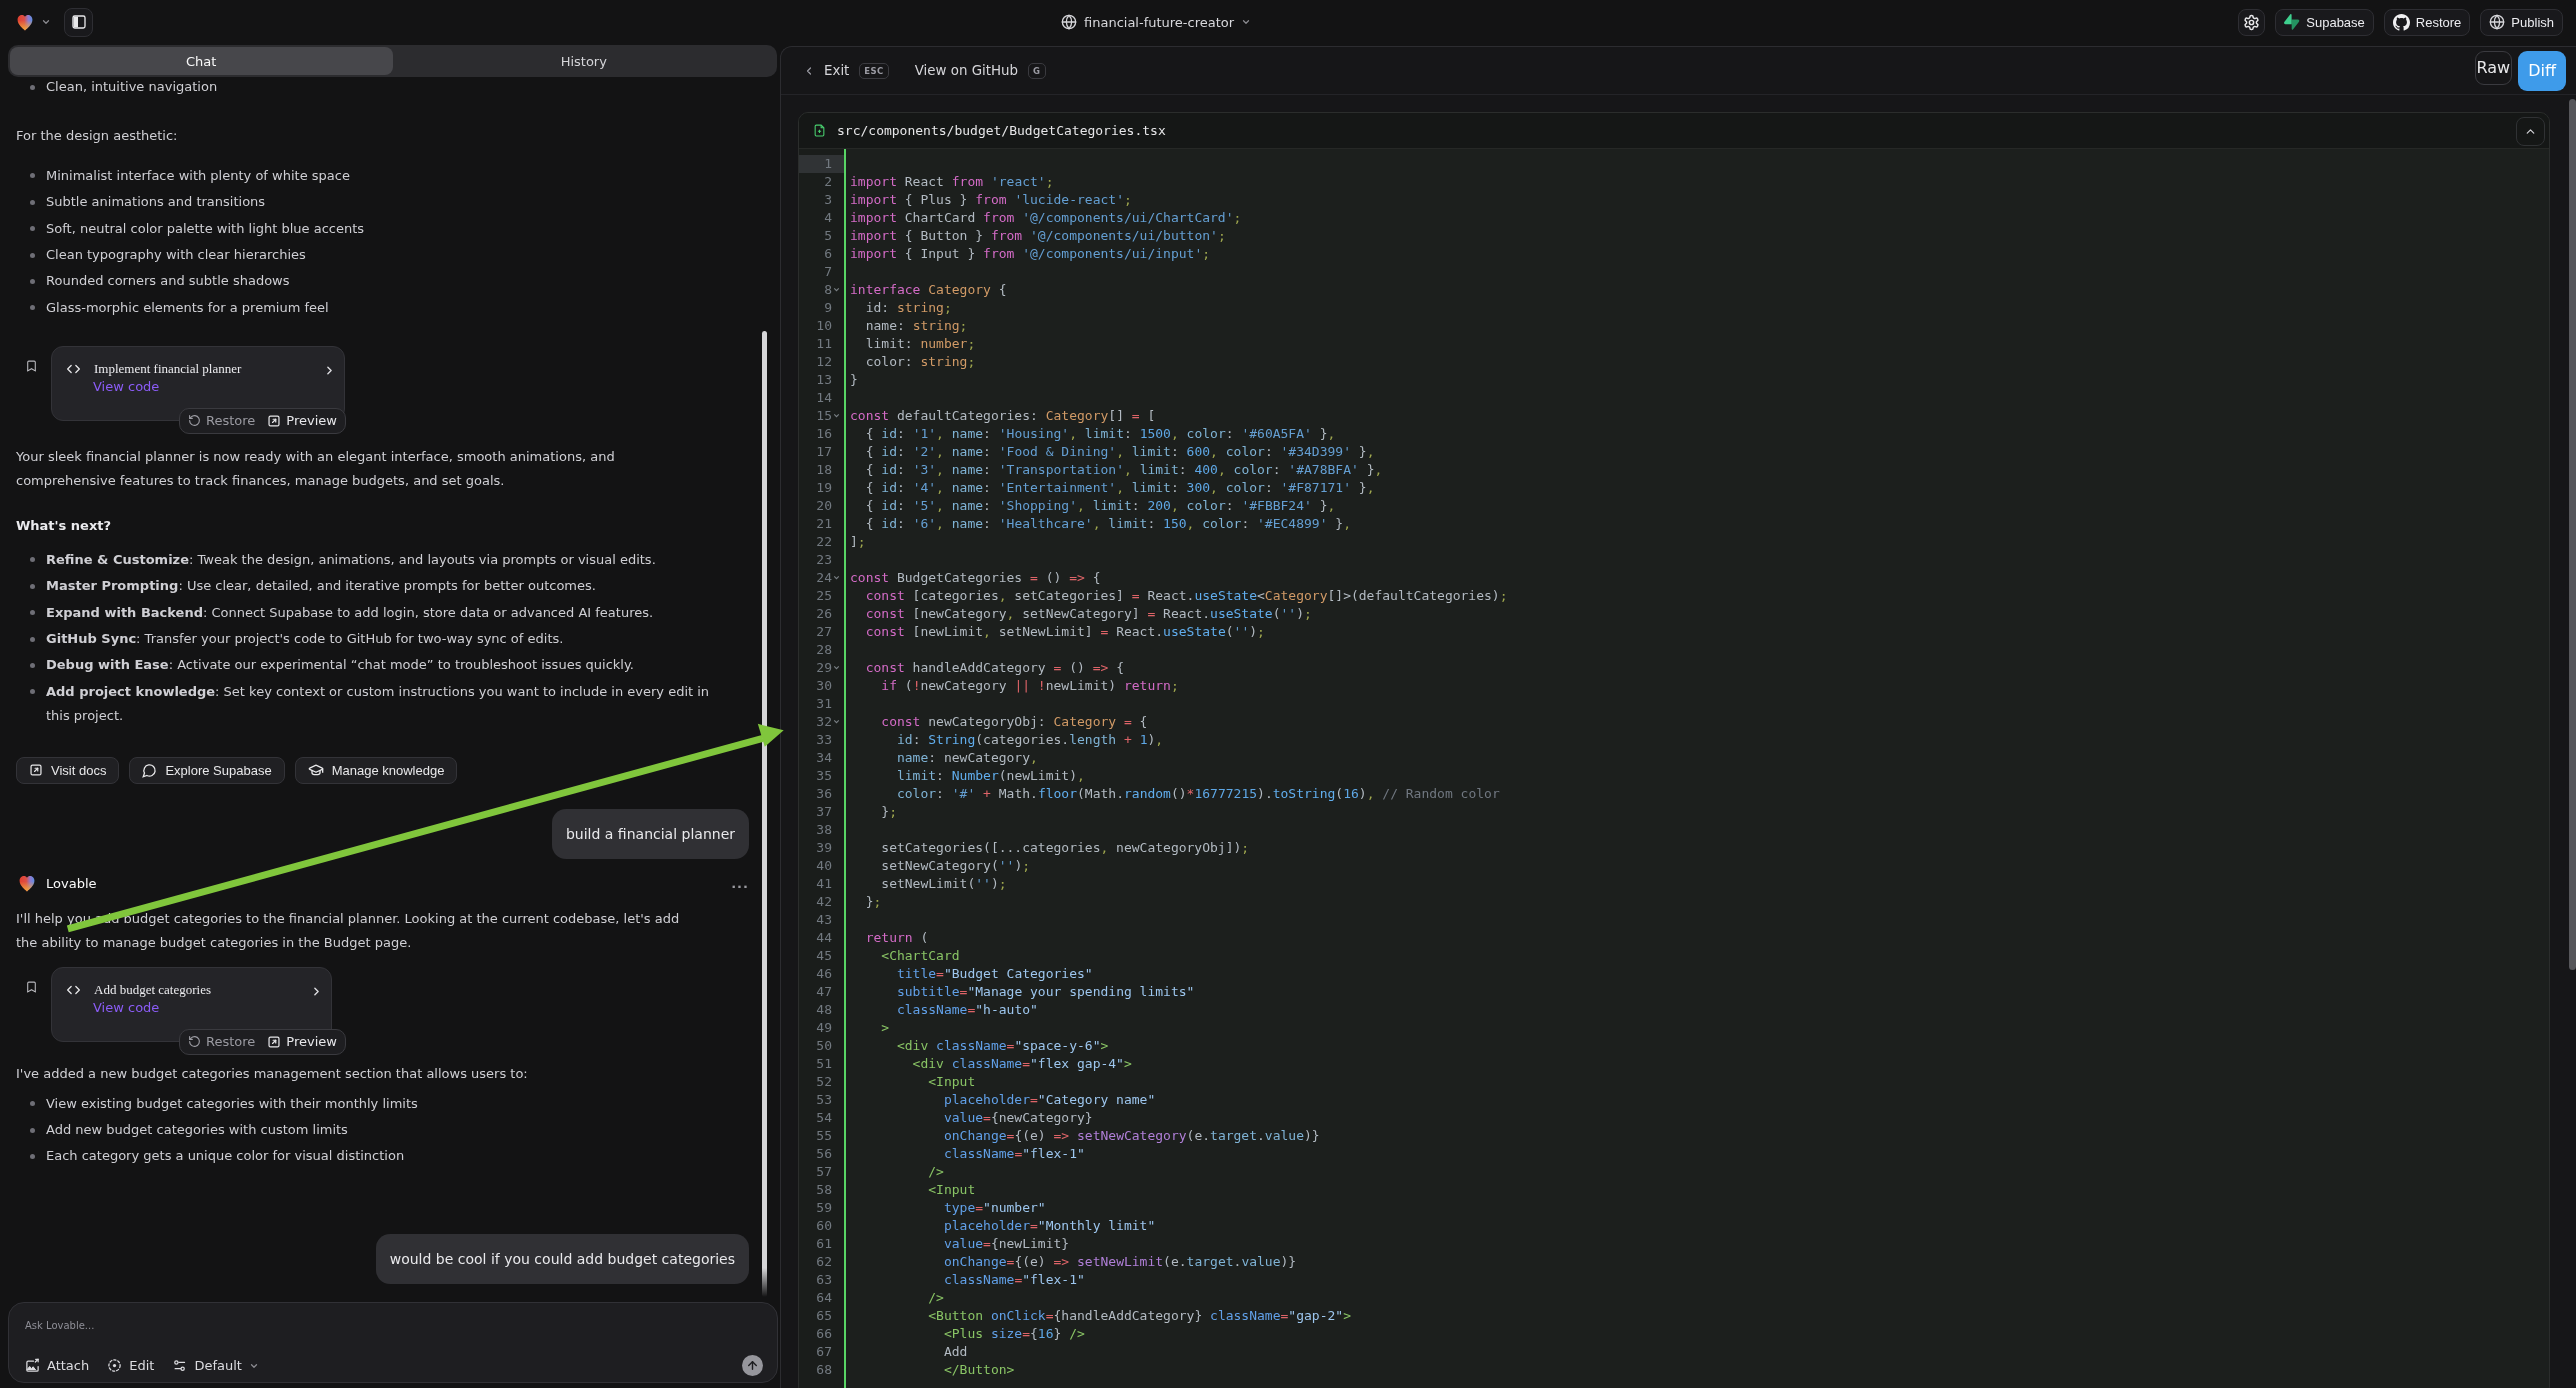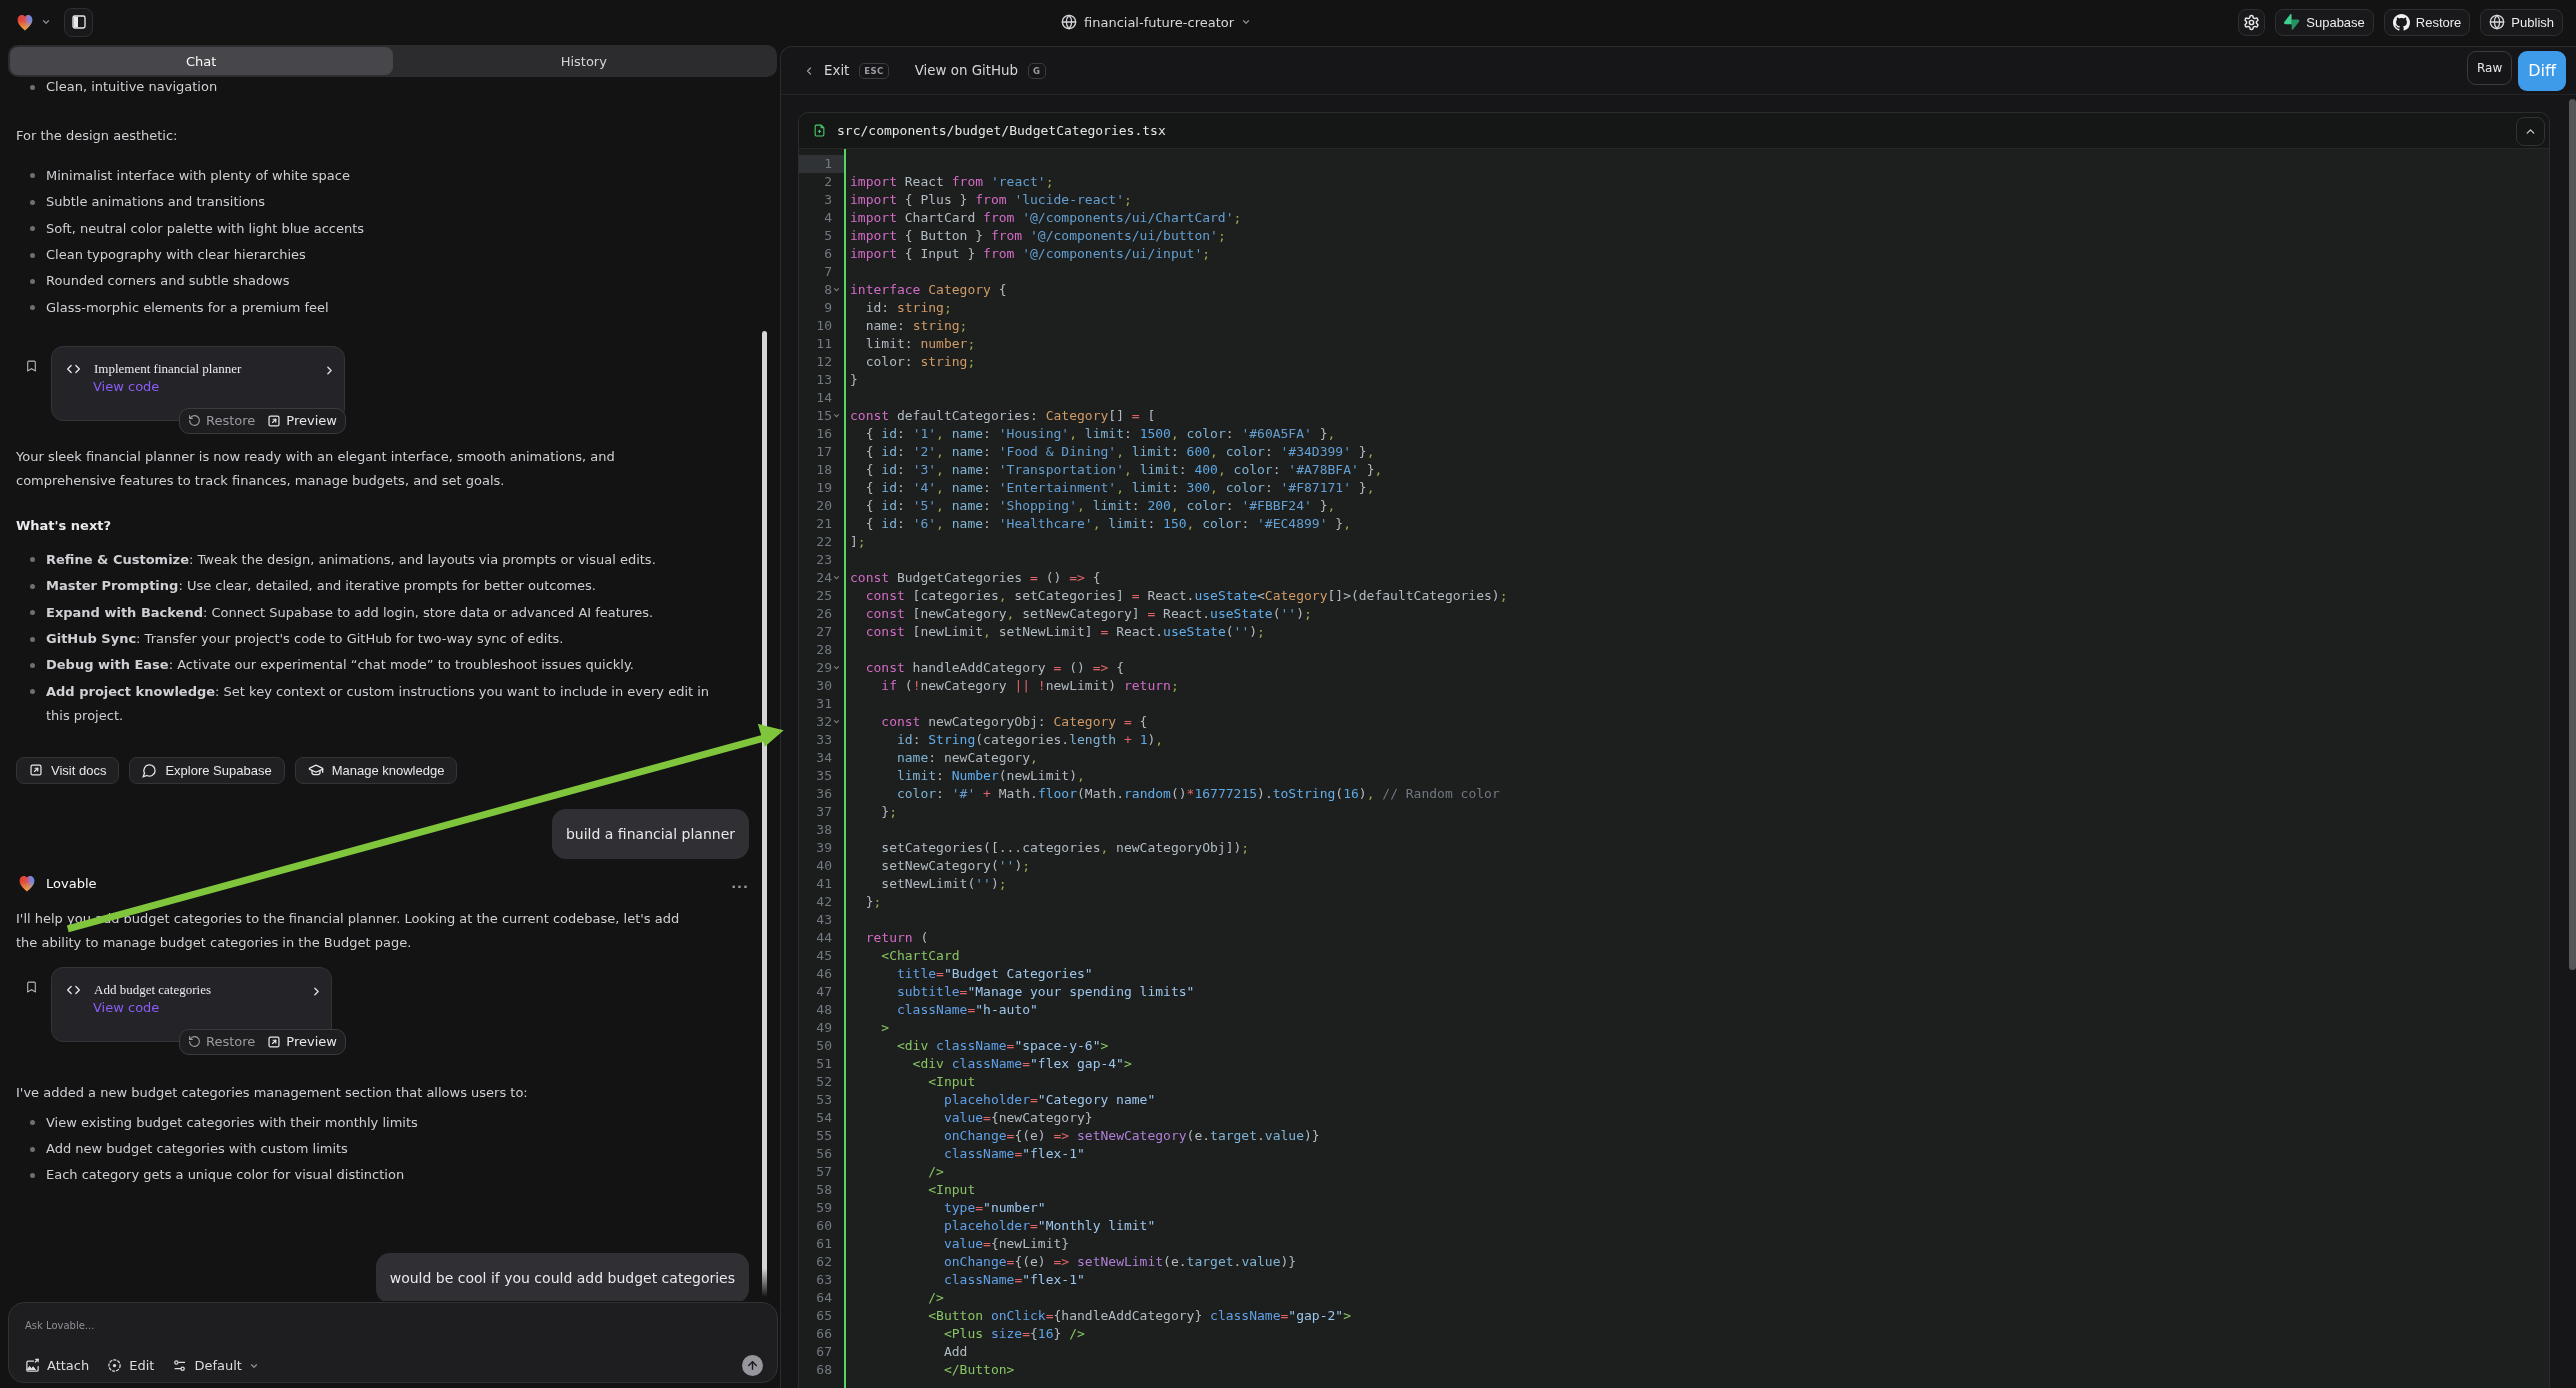--- a/index.html
+++ b/index.html
@@ -60,21 +60,21 @@
   .send-btn { margin-left:auto; width:21px; height:21px; border-radius:50%; background:#96969c; display:flex; align-items:center; justify-content:center; color:#1c1c1f; }
 
   
   .codepanel { position:absolute; left:780px; top:46px; width:1796px; height:1342px; background:#161618; border:1px solid #2c2c30; border-right:none; border-bottom:none; border-radius:12px 0 0 0; overflow:hidden; }
   .cp-head { position:absolute; left:0; top:0; width:100%; height:48px; border-bottom:1px solid #242428; display:flex; align-items:center; }
   .cp-head .exit-chev { margin-left:22px; color:#9a9aa2; }
   .cp-head .exit-label { margin-left:9px; color:#d6d6da; font-size:13.4px; }
   .kbd { margin-left:10px; border:1px solid #3a3a3f; border-radius:5px; color:#9a9aa2; font-size:8.5px; font-weight:700; padding:2px 4px; letter-spacing:0.4px; }
   .vog { margin-left:26px; color:#d6d6da; font-size:13.4px; }
   .rawdiff { margin-left:auto; margin-right:10px; display:flex; gap:6px; }
-  .raw-btn { height:34px; padding:0 9px; border:1px solid #3a3a3f; border-radius:9px; background:transparent; color:#e8e8ea; font-size:12px; display:flex; align-items:center; }
+  .raw-btn { height:34px; padding:0 1px; border:1px solid #3a3a3f; border-radius:9px; background:transparent; color:#e8e8ea; font-size:16px; display:flex; align-items:center; }
   .diff-btn { height:40px; padding:16px 10px; border-radius:9px; background:#3e9bea; color:#fff; font-size:16px; display:flex; align-items:center; }
 
   .filecard { position:absolute; left:17px; top:65px; width:1752px; height:1285px; background:#1c1f1d; border:1px solid #2b2d2c; border-radius:10px; overflow:hidden; }
   .fc-head { position:absolute; left:0; top:0; width:100%; height:36px; background:#151716; border-bottom:1px solid #262826; display:flex; align-items:center; }
   .fc-path { margin-left:11px; font-family:"DejaVu Sans Mono",monospace; font-size:13px; color:#e6e6e8; }
   .fc-icon { margin-left:14px; }
   .collapse-btn { position:absolute; right:4px; top:4px; width:29px; height:29px; border:1px solid #303234; border-radius:8px; display:flex; align-items:center; justify-content:center; color:#cfcfd4; }
   .code-area { position:absolute; left:0; top:36px; width:100%; bottom:0; background:transparent; padding-top:6px; }
   .gutter-bg { position:absolute; left:0; top:36px; bottom:0; width:45px; background:#1a1d1b; }
   .green-line { position:absolute; left:45px; top:36px; bottom:0; width:2px; background:#58d465; }
@@ -342,21 +342,21 @@
           <span class="picon" style="color: rgb(231, 231, 234);">
             <svg width="14" height="14" viewBox="0 0 24 24" fill="none" stroke="currentColor" stroke-width="2.1" stroke-linecap="round" stroke-linejoin="round">
               <rect x="3.5" y="3.5" width="17" height="17" rx="2.5"></rect>
               <path d="M9.5 14.5 15 9"></path>
               <path d="M10.5 9H15v4.5"></path>
             </svg>
           </span>
           <span class="preview">Preview</span>
         </div>
       </div>
-      <div class="cp" style="margin-top: 26px;"><span>I've added a new budget categories management section that allows users to:</span></div>
+      <div class="cp" style="margin-top: 7px;"><span>I've added a new budget categories management section that allows users to:</span></div>
       <ul class="cul" style="margin-top: 6px;">
         <li><span>View existing budget categories with their monthly limits</span></li>
         <li><span>Add new budget categories with custom limits</span></li>
         <li><span>Each category gets a unique color for visual distinction</span></li>
       </ul>
       <div class="bubble" style="margin-top: 63px;">would be cool if you could add budget categories</div>
     </div>
   <div class="chat-scrollbar"></div>
 
   <div class="composer">

